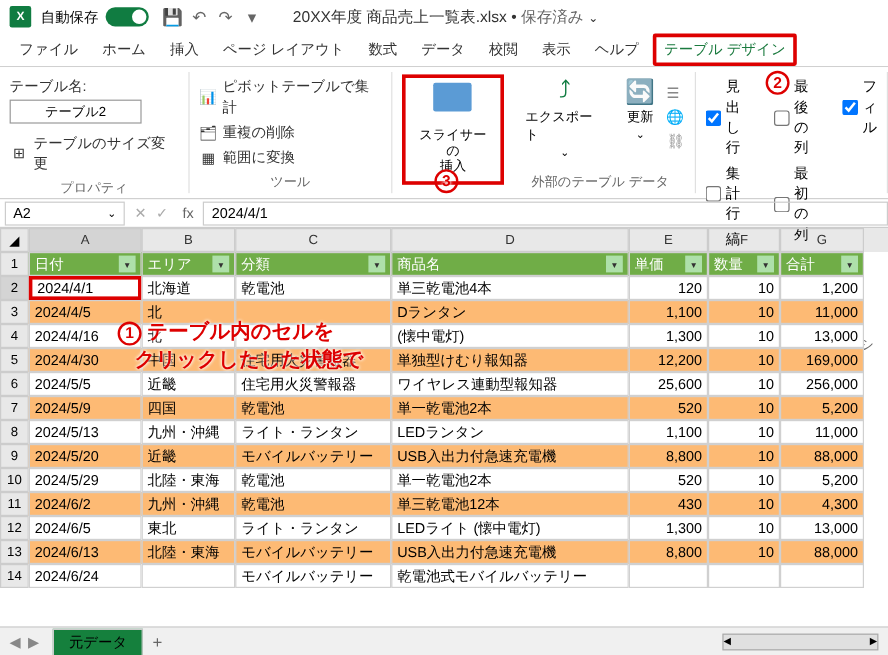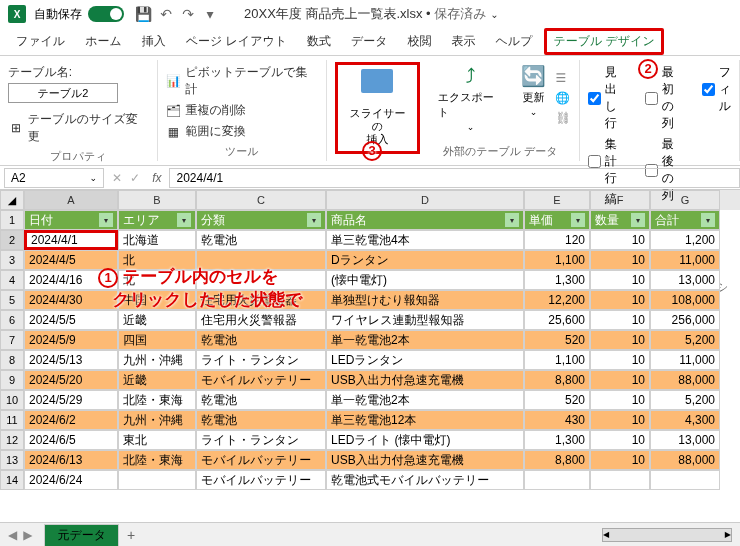--- a/index.html
+++ b/index.html
@@ -27,21 +27,21 @@
 .slicer-box { border: 3px solid #d00; padding: 4px 6px; display: flex; flex-direction: column; align-items: center; gap: 14px; }
 .slicer-box .big-icon { width: 32px; height: 24px; background: #5b9bd5; border-radius: 2px; }
 .big-btn { display: flex; flex-direction: column; align-items: center; gap: 2px; font-size: 11px; padding: 2px 8px; }
 .big-btn .big-icon { width: 28px; height: 24px; color: #107c41; display: flex; align-items: center; justify-content: center; font-size: 20px; }
 .checkbox-row { display: flex; align-items: center; gap: 4px; font-size: 12px; padding: 2px 0; }
 .checkbox-row input { width: 13px; height: 13px; }
 .style-cols { display: flex; gap: 20px; }
 
 .fx-bar { display: flex; height: 24px; align-items: center; border-bottom: 1px solid #ccc; }
 .name-box { width: 100px; border: 1px solid #ccc; height: 20px; padding: 0 6px; display: flex; align-items: center; font-size: 12px; margin: 0 4px; }
-.fx-label { font-style: italic; color: #666; margin: 0 8px; }
+.fx-label { color: #666; margin: 0 8px; }
 .formula-input { flex: 1; height: 20px; border: 1px solid #ccc; padding: 0 6px; display: flex; align-items: center; font-size: 12px; }
 
 .grid-area { overflow: hidden; }
 .col-headers { display: flex; height: 20px; background: #e8e8e8; }
 .row-label-col { width: 24px; border: 1px solid #ccc; background: #e8e8e8; display: flex; align-items: center; justify-content: center; font-size: 11px; }
 .col-header { border: 1px solid #ccc; display: flex; align-items: center; justify-content: center; font-size: 11px; color: #333; }
 .col-header.sel { background: #d4d4d4; }
 .cA { width: 94px; } .cB { width: 78px; } .cC { width: 130px; } .cD { width: 198px; } .cE { width: 66px; } .cF { width: 60px; } .cG { width: 70px; }
 
 .row { display: flex; height: 20px; }
@@ -172,25 +172,25 @@
             <span>集計行</span>
           </label>
         <label class="checkbox-row">
             <input type="checkbox" checked="" style="">
             <span>縞模様 (行)</span>
           </label>
       </div>
       <div>
         <label class="checkbox-row">
             <input type="checkbox" style="">
+            <span>最後の列</span>
+          </label>
+        <label class="checkbox-row">
+            <input type="checkbox" style="">
             <span>最初の列</span>
-          </label>
-        <label class="checkbox-row">
-            <input type="checkbox" style="">
-            <span>最後の列</span>
           </label>
         <label class="checkbox-row">
             <input type="checkbox" style="">
             <span>縞模様 (列)</span>
           </label>
       </div>
       <div>
         <label class="checkbox-row">
             <input type="checkbox" checked="" style="">
             <span>フィル</span>
@@ -288,21 +288,21 @@
         <div class="cell cG num">13,000</div>
       </div>
       <div class="row data-row even">
         <div class="row-label">5</div>
         <div class="cell cA">2024/4/30</div>
         <div class="cell cB">中国</div>
         <div class="cell cC">住宅用火災警報器</div>
         <div class="cell cD">単独型けむり報知器</div>
         <div class="cell cE num">12,200</div>
         <div class="cell cF num">10</div>
-        <div class="cell cG num">108,000</div>
+        <div class="cell cG num">169,000</div>
       </div>
       <div class="row data-row odd">
         <div class="row-label">6</div>
         <div class="cell cA">2024/5/5</div>
         <div class="cell cB">近畿</div>
         <div class="cell cC">住宅用火災警報器</div>
         <div class="cell cD">ワイヤレス連動型報知器</div>
         <div class="cell cE num">25,600</div>
         <div class="cell cF num">10</div>
         <div class="cell cG num">256,000</div>

